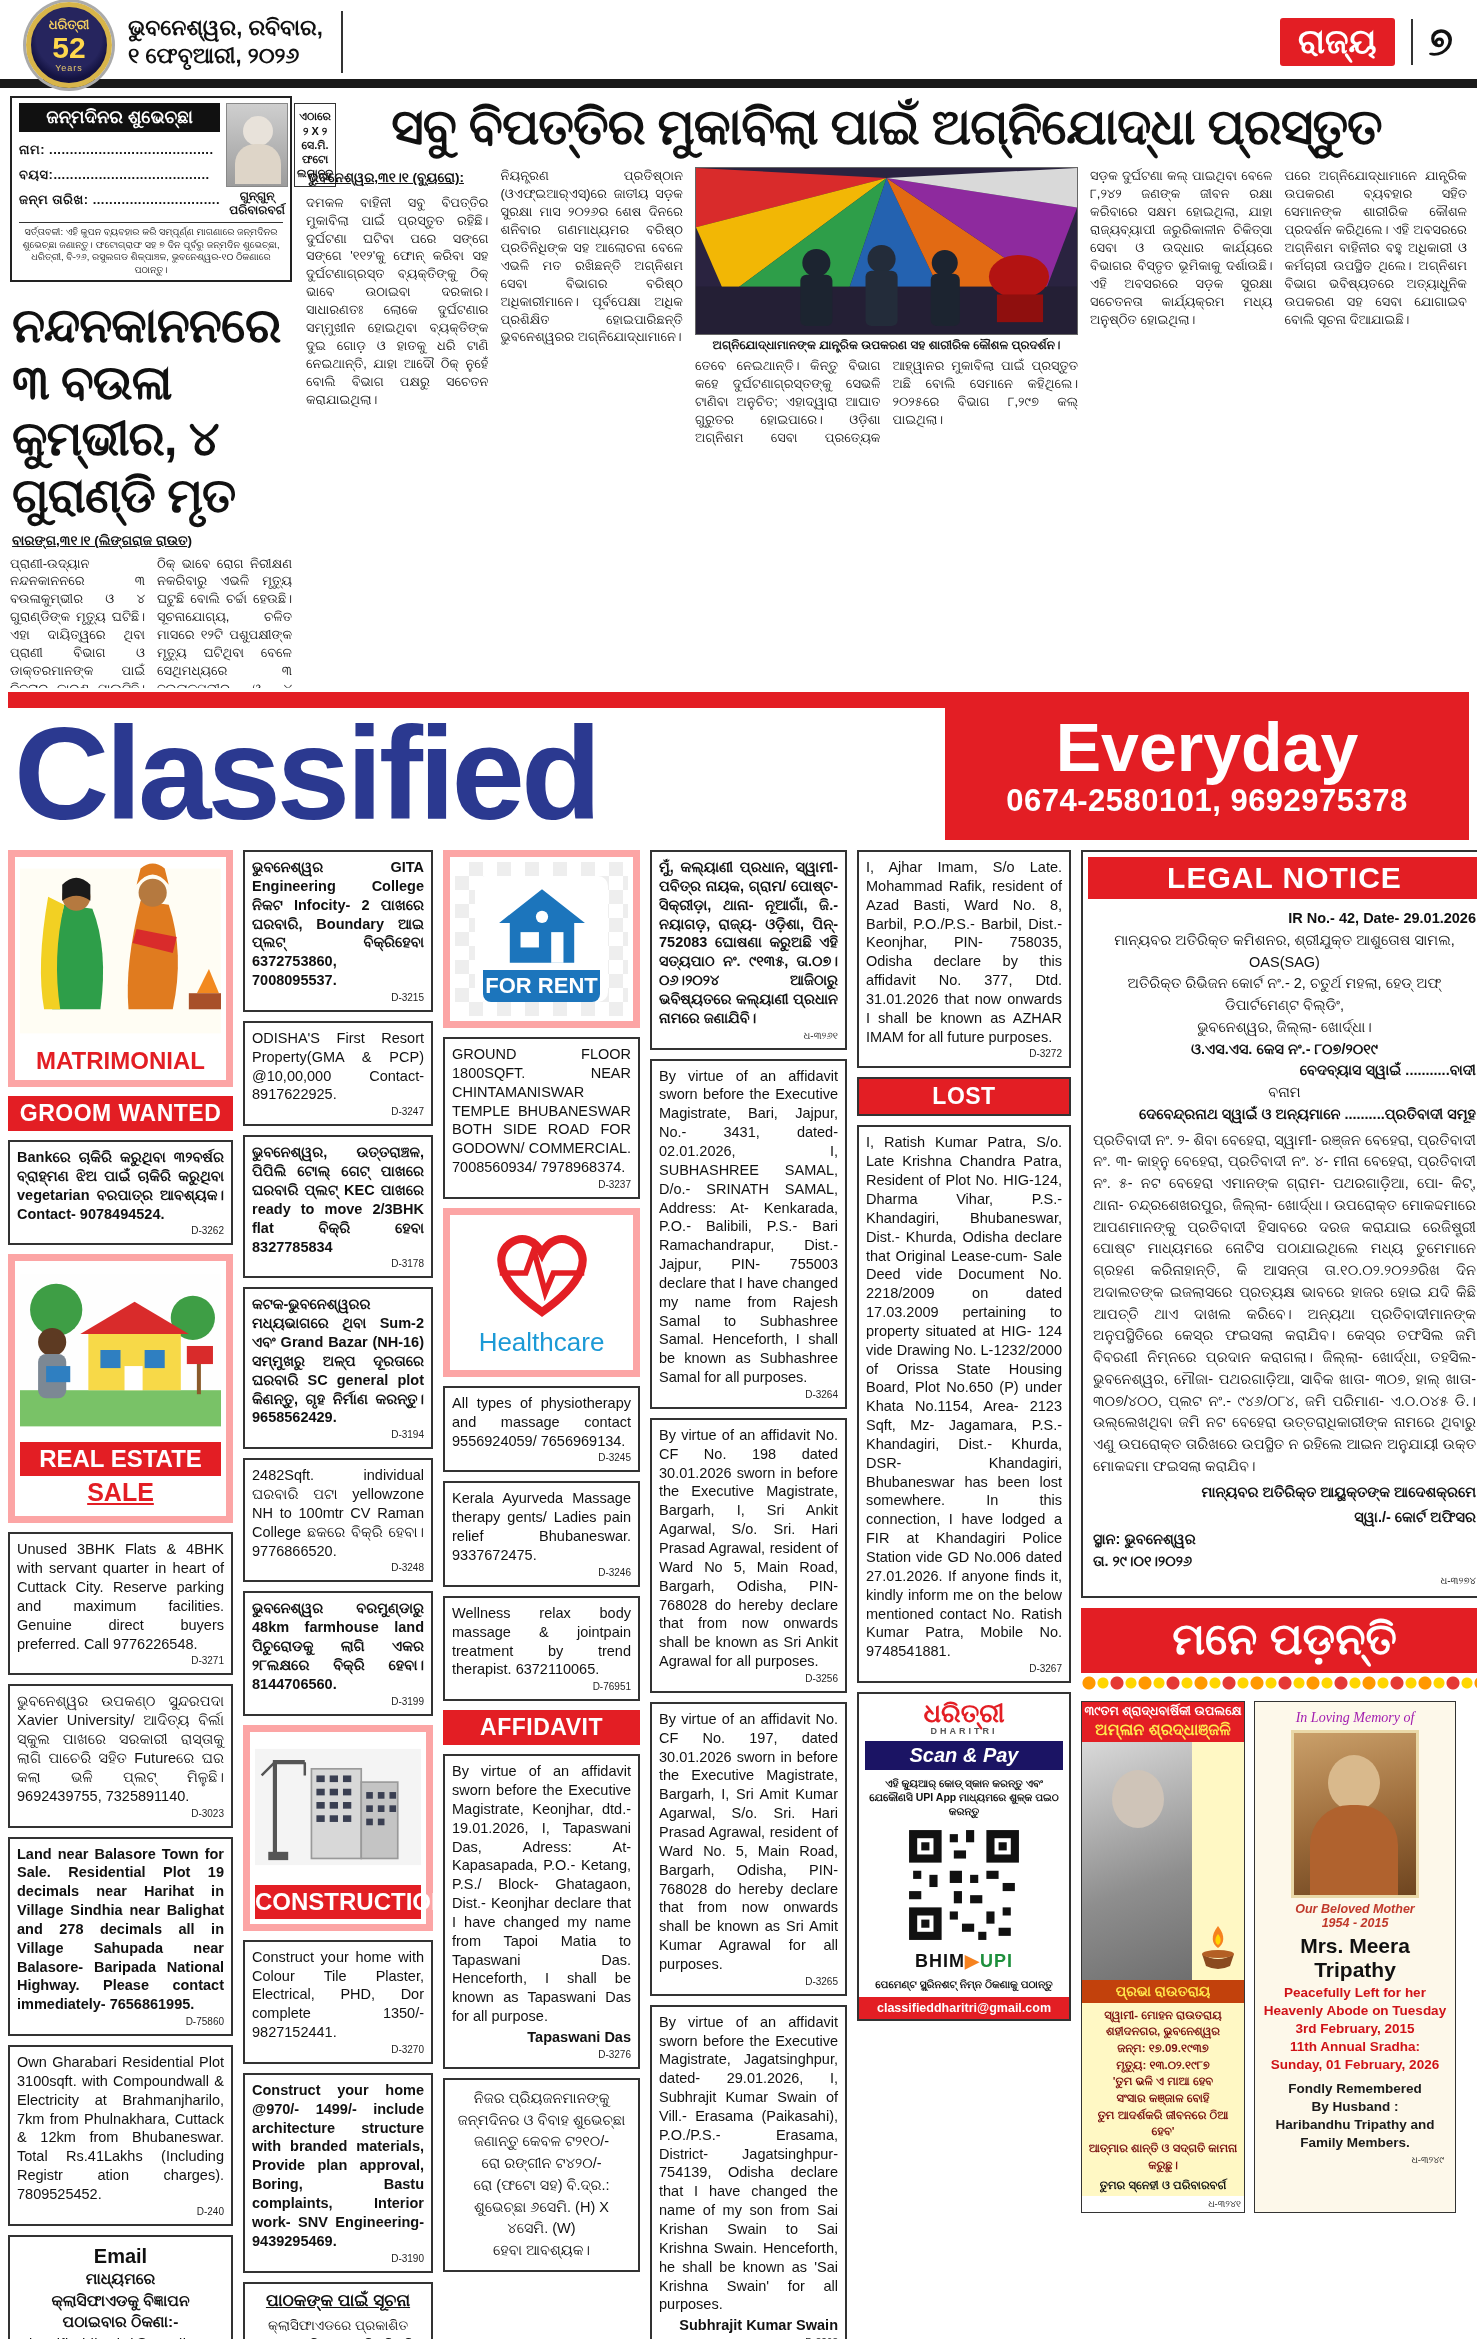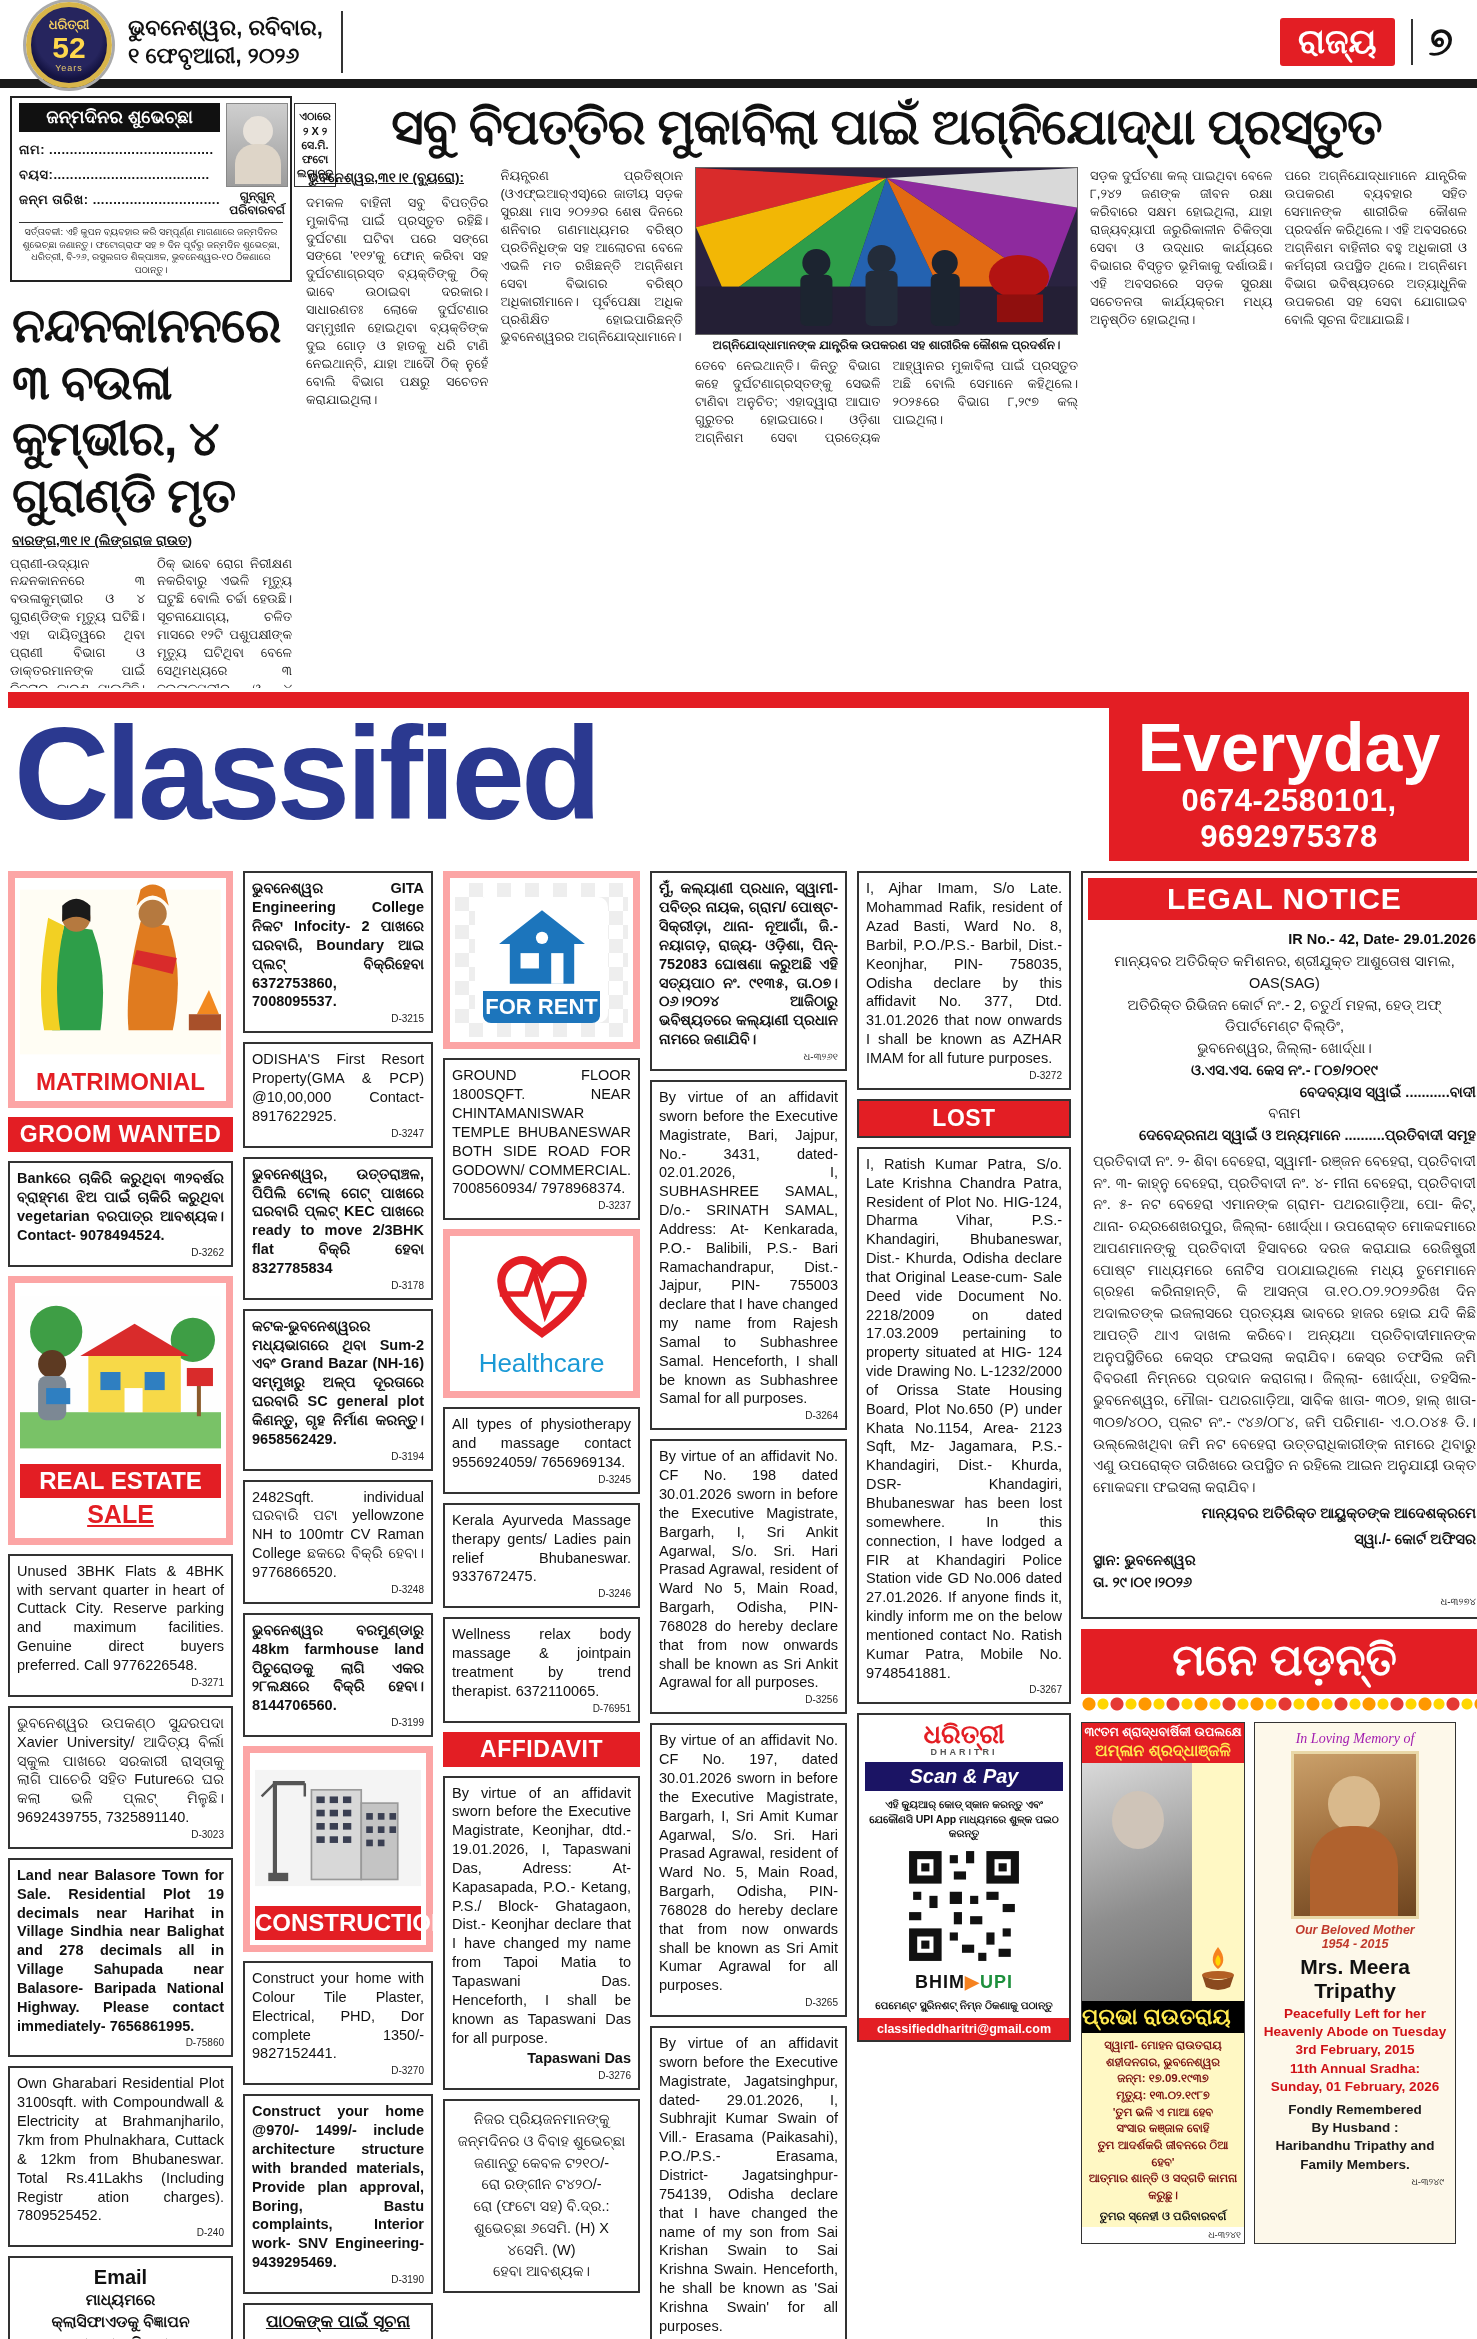--- a/index.html
+++ b/index.html
@@ -38,21 +38,21 @@
   .ncol{flex:1;font-size:13px;text-align:justify;line-height:1.38;overflow:hidden}
   .nmid{flex:2.1;overflow:hidden}
   .nphoto{width:100%;height:168px;border:1px solid #666;display:block}
   .ncap{font-size:12px;font-weight:bold;text-align:center;margin:3px 0 5px 0}
   .nmid .txt{column-count:2;column-gap:12px;font-size:13px;text-align:justify;line-height:1.38;height:370px;overflow:hidden}
   
   .cbanner{margin:4px 8px 0 8px}
   .cb-strip{height:16px;background:#e31e24}
   .cb-main{display:flex;align-items:stretch}
   .cb-title{flex:1;color:#2b3990;font-weight:800;font-size:132px;line-height:1.0;letter-spacing:-4px;padding-left:6px}
-  .cb-right{width:360px;background:#e31e24;color:#fff;text-align:center;padding:4px 6px 6px 6px}
+  .cb-right{width:524px;background:#e31e24;color:#fff;text-align:center;padding:4px 6px 6px 6px}
   .cb-right .ev{font-weight:800;font-size:68px;line-height:1.05}
   .cb-right .ph{font-weight:800;font-size:31px;letter-spacing:.5px}
   
   .grid{display:flex;gap:10px;padding:10px 8px 0 8px;align-items:flex-start}
   .gc{flex:0 0 auto;display:flex;flex-direction:column}
   .c1{width:225px}.c2{width:190px}.c3{width:197px}.c4{width:197px}.c5{width:214px}.c6{width:407px}
   .ad{border:2px solid #333;padding:6px 7px;font-size:14.5px;text-align:justify;line-height:1.3;margin-bottom:9px;overflow:hidden}
   .ad.b{font-weight:bold}
   .ad .tag{display:block;text-align:right;font-size:10px;color:#222;margin-top:1px;font-weight:normal}
   .ad .sign{text-align:right;font-weight:bold;margin-top:2px}
@@ -105,21 +105,21 @@
      radial-gradient(circle at 50px 10px,#ffd600 5px,transparent 6px);
      background-size:56px 20px;background-color:#fff;margin-bottom:8px}
   .mems{display:flex;gap:9px}
   .mem1{width:164px;border:1.5px solid #333;font-size:11.5px}
   .mem1 .mh{background:#e31e24;color:#fff;font-weight:bold;text-align:center;font-size:12.5px;padding:2px}
   .mem1 .mh2{background:#e31e24;color:#ffe94d;font-weight:800;text-align:center;font-size:16px;padding:0 0 3px 0}
   .mem1 .mid{display:flex}
   .mem1 .ph{width:118px;height:238px;background:linear-gradient(160deg,#d9d9d9,#8e8e8e 60%,#6f6f6f);position:relative}
   .mem1 .ph:before{content:"";position:absolute;left:30px;top:28px;width:52px;height:58px;border-radius:50%;background:#cfc4b8}
   .mem1 .side{flex:1;background:#fff8c4;display:flex;flex-direction:column;align-items:center;justify-content:flex-end;padding:4px}
-  .mem1 .nm{background:#000000;color:#ffe94d;font-weight:800;text-align:left;font-size:22px;padding:3px 0}
+  .mem1 .nm{background:#c2410c;color:#ffe94d;font-weight:800;text-align:center;font-size:14px;padding:3px 0}
   .mem1 .lines{background:#fff8c4;color:#7a1010;text-align:center;padding:4px 3px;line-height:1.45;font-weight:bold}
   .mem1 .fin{font-weight:800;color:#111;text-align:center;padding:2px 0 4px 0;background:#fff8c4}
   .mem2{width:202px;border:1.5px solid #333;background:#fdf8ea;padding:8px;position:relative}
   .mem2 .inner{position:relative;text-align:center}
   .mem2 .ilm{font-family:"Liberation Serif",serif;font-style:italic;color:#a21caf;font-size:14px}
   .mem2 .mph{width:128px;height:168px;margin:4px auto;background:linear-gradient(165deg,#caa06a,#9c6b3a 55%,#6e4520);position:relative;border:3px solid #e9d8a8}
   .mem2 .mph:before{content:"";position:absolute;left:34px;top:22px;width:52px;height:56px;border-radius:50%;background:#d9b98c}
   .mem2 .mph:after{content:"";position:absolute;left:16px;top:72px;width:88px;height:90px;border-radius:40px 40px 0 0;background:#b0622e}
   .mem2 .obm{color:#c0392b;font-weight:800;font-style:italic;font-size:12.5px}
   .mem2 .name{font-weight:800;font-size:21px;margin:4px 0 2px 0;color:#111}

